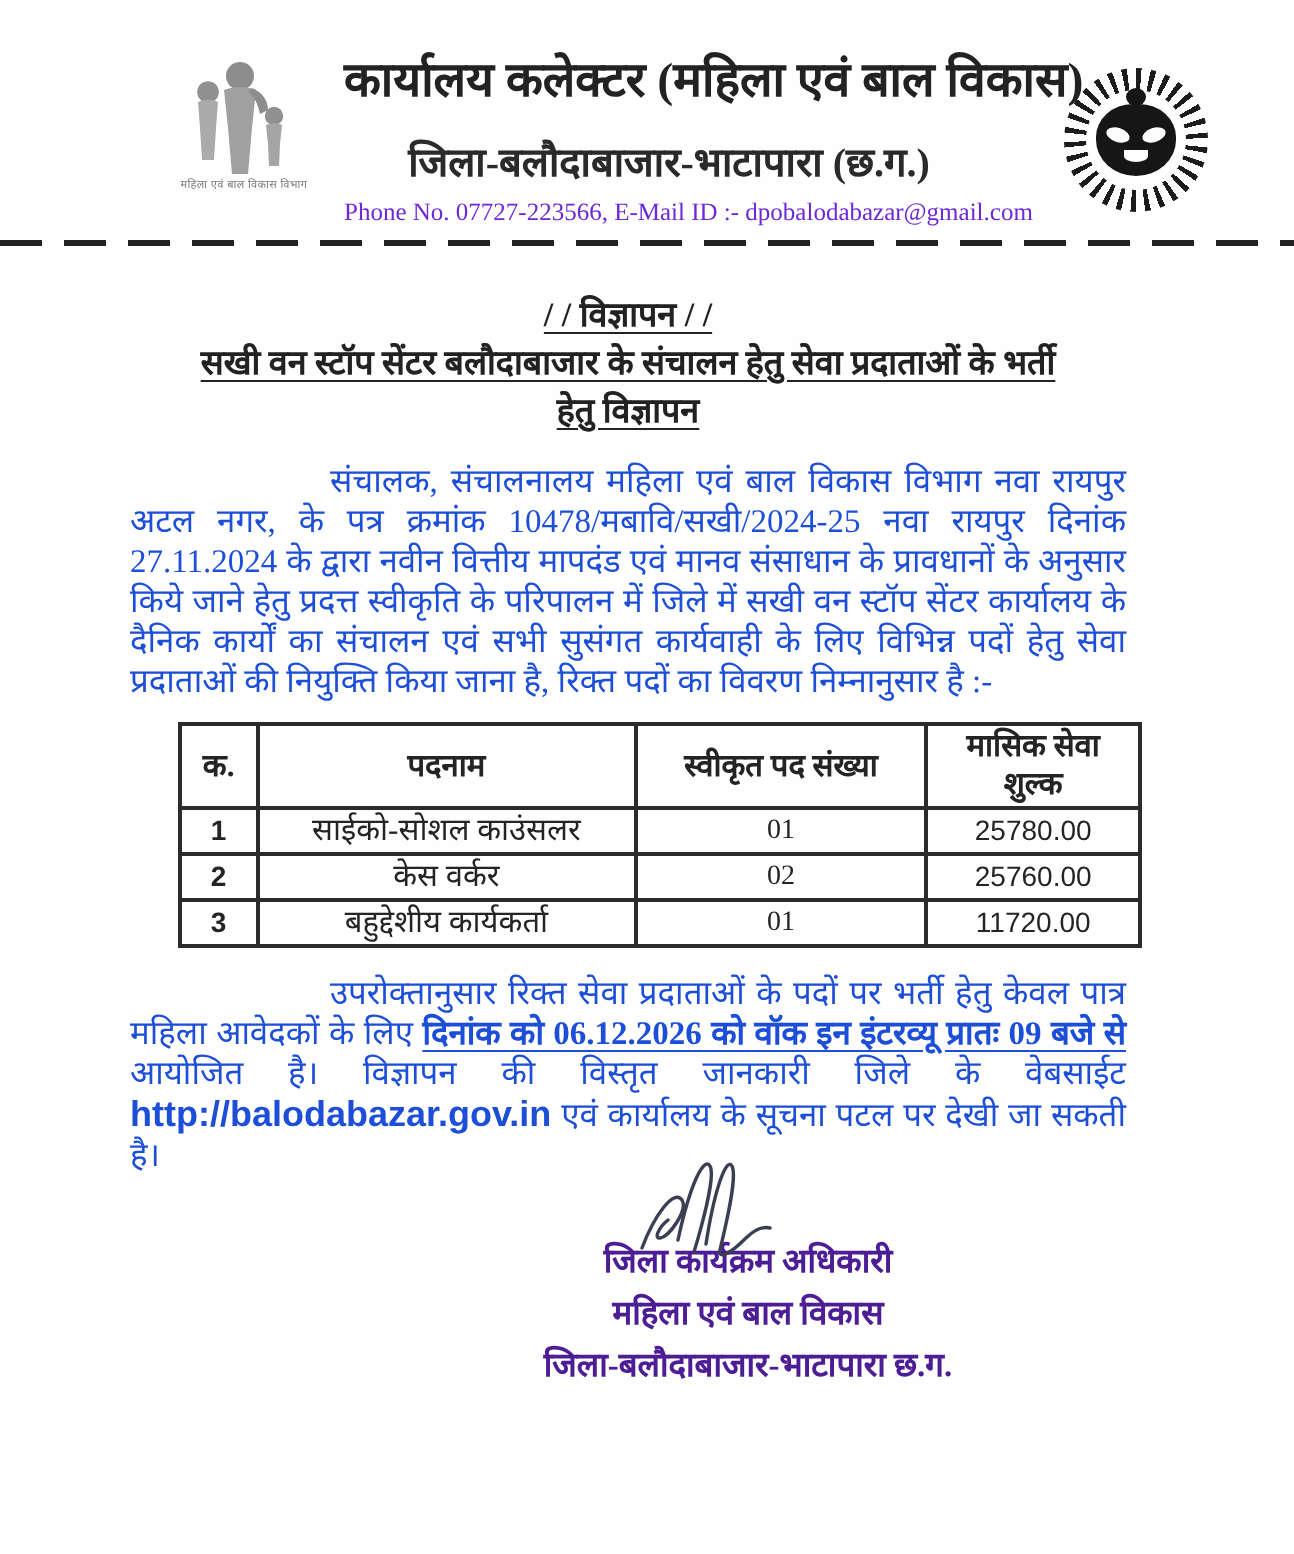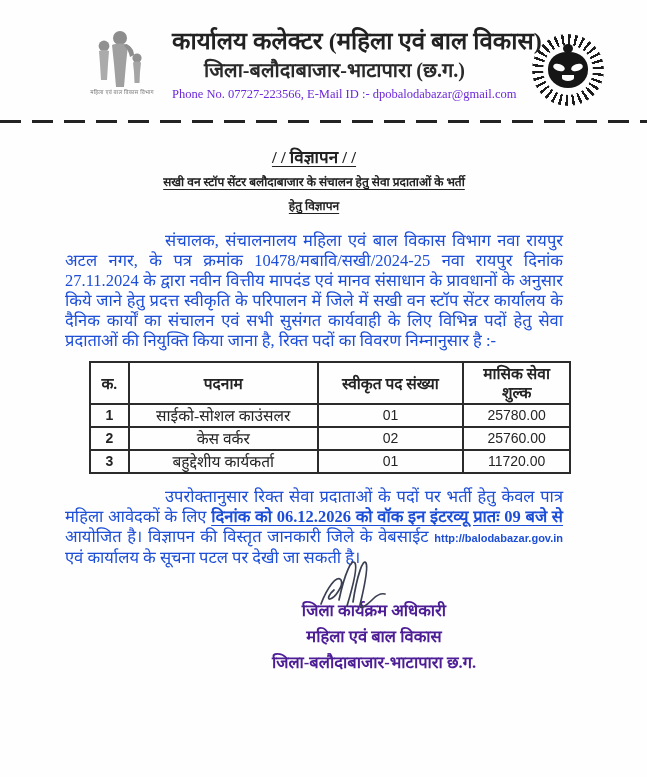--- a/index.html
+++ b/index.html
@@ -45,21 +45,21 @@
     font-weight: bold;
     color: #222;
     line-height: 1.15;
     white-space: nowrap;
   }
   .district-line {
     font-size: 20px;
     font-weight: bold;
     color: #2a2a2a;
     line-height: 1.2;
-    margin-top: 2px;
+    margin-top: 14px;
     white-space: nowrap;
   }
   .contact-line {
     font-size: 12.5px;
     color: #6d28d9;
     margin-top: 5px;
     font-family: "Liberation Serif", serif;
     white-space: nowrap;
   }
   
@@ -121,62 +121,62 @@
   }
   .notice-heading {
     text-align: center;
     font-weight: bold;
     font-size: 17px;
   }
   .notice-heading .u-line { text-decoration: underline; text-underline-offset: 3px; }
   .notice-subject {
     text-align: center;
     font-weight: bold;
-    font-size: 12px;
+    font-size: 17px;
     line-height: 24px;
     margin-top: 2px;
   }
   .notice-subject .u-line { text-decoration: underline; text-underline-offset: 3px; }
 
   .para {
     margin-top: 13px;
     text-align: justify;
     line-height: 20px;
     text-indent: 100px;
     color: #1d4ed8;
   }
   .para .hl {
     font-weight: bold;
     text-decoration: underline;
     text-underline-offset: 3px;
   }
   .para .url {
     font-family: "Liberation Sans", sans-serif;
     font-weight: bold;
-    font-size: 11px;
+    font-size: 18px;
   }
 
   
   .posts-table-wrap { margin: 10px 0 0 24px; width: 482px; }
   table.posts {
     width: 100%;
     border-collapse: collapse;
     font-size: 15.5px;
     color: #242424;
   }
   table.posts th, table.posts td {
     border: 2px solid #2b2b2b;
     padding: 1px 6px;
     height: 21px;
     line-height: 19px;
   }
   table.posts th { font-weight: bold; text-align: center; }
   td.c-sno   { width: 38px;  text-align: center; font-family: "Liberation Sans", sans-serif; font-weight: bold; font-size: 14px; }
   td.c-post  { width: 186px; text-align: center; }
-  td.c-count { width: 143px; text-align: center; font-family: Liberation Sans, sans-serif; font-size: 14px; }
+  td.c-count { width: 143px; text-align: center; font-family: Liberation Serif, serif; font-size: 14px; }
   td.c-fee   { width: 105px; text-align: center; font-family: "Liberation Sans", sans-serif; font-size: 14px; }
 
   
   .signature-block {
     position: relative;
     margin: 30px 58px 0 auto;
     width: 262px;
     text-align: center;
     font-weight: bold;
     font-size: 16.5px;

